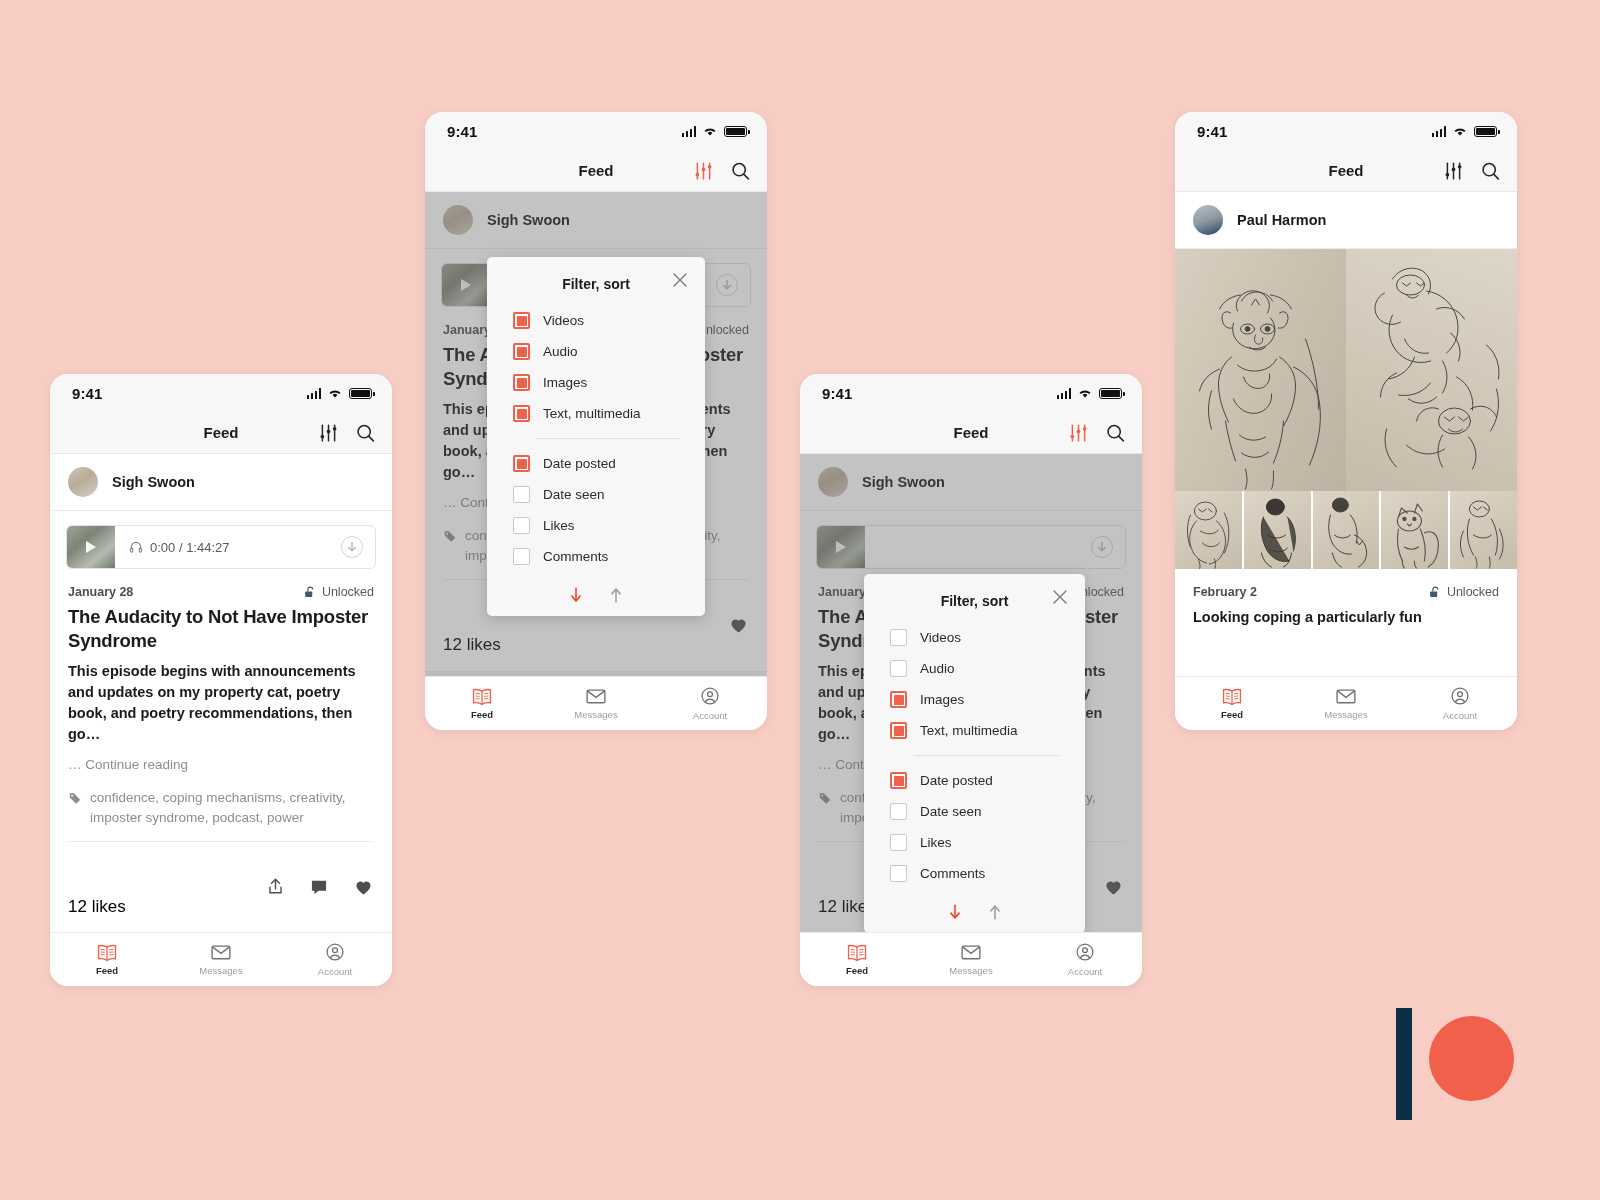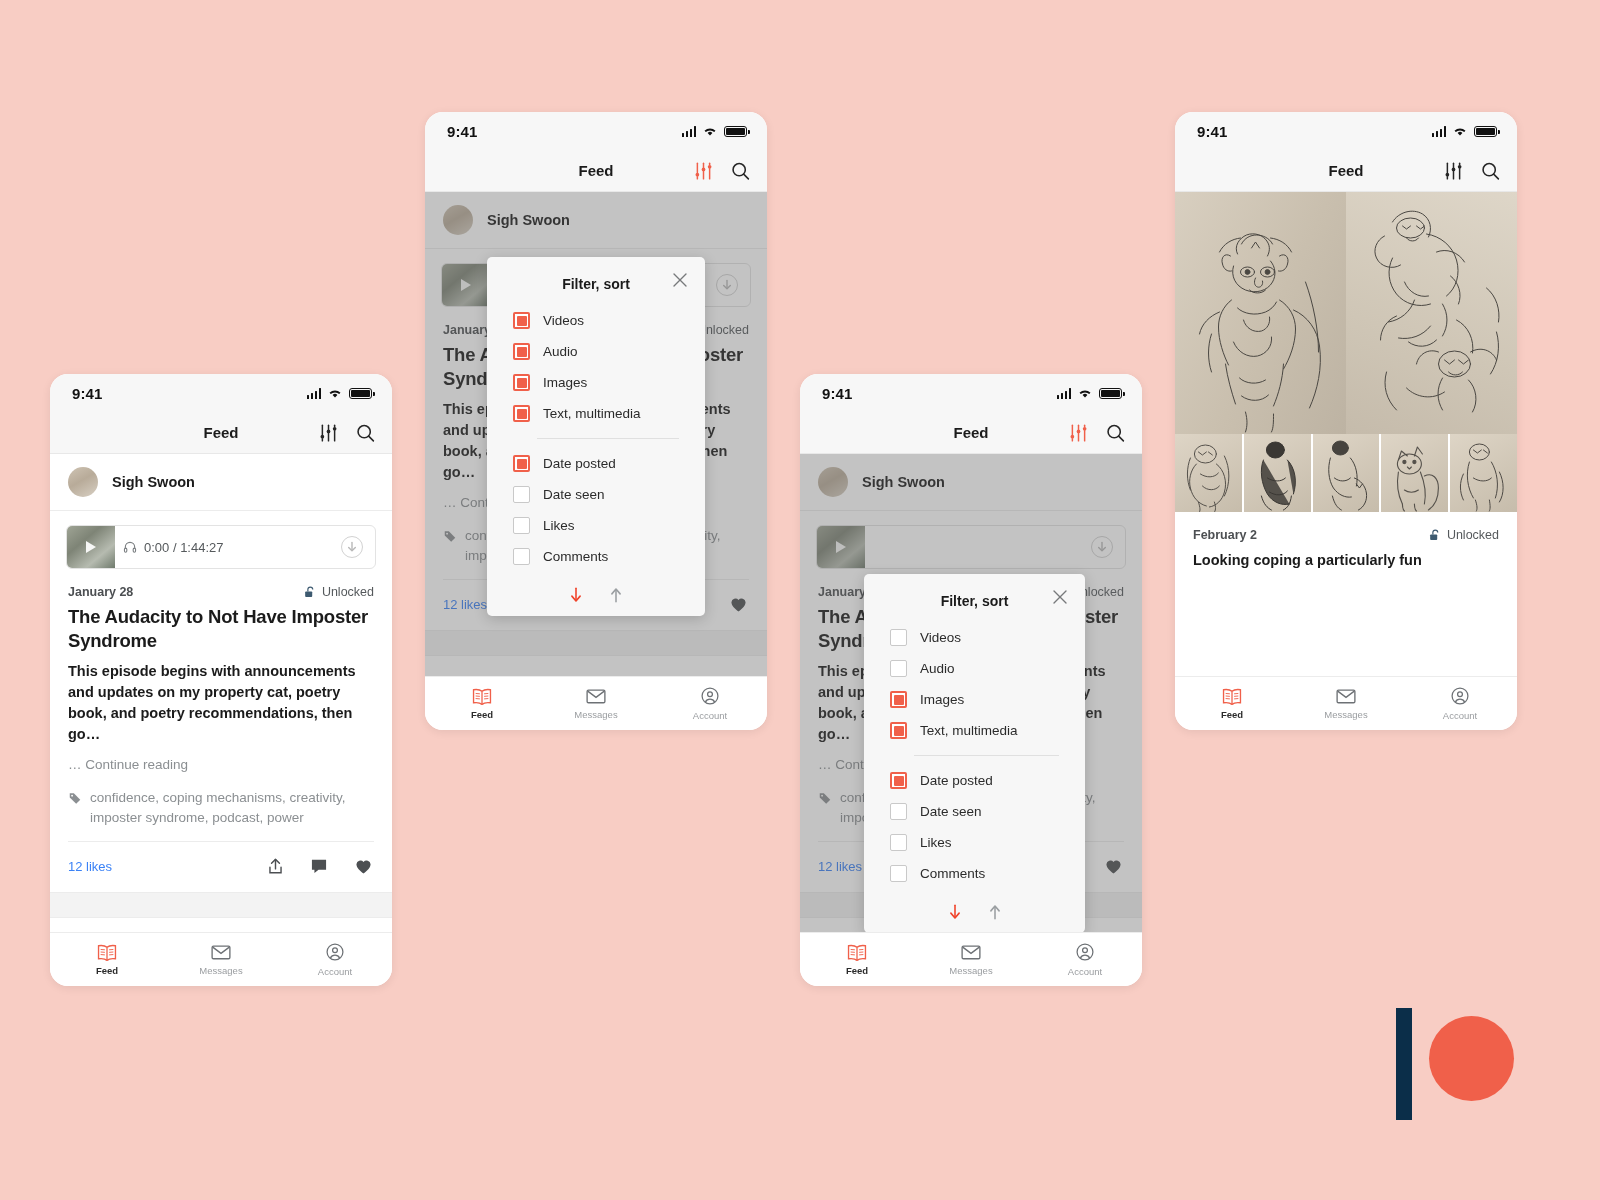--- a/index.html
+++ b/index.html
@@ -63,36 +63,36 @@
   
   .player {
     margin: 14px 16px 0 16px; height: 44px;
     border: 1px solid #e3e3e3; border-radius: 6px;
     display:flex; align-items:center; overflow:hidden; background:#fff;
   }
   .player-thumb { width: 48px; height: 100%; flex:none; position:relative;
     background: linear-gradient(140deg,#9fa495 0%, #7e8476 35%, #b6bbb0 70%, #6f7a6c 100%); }
   .player-thumb .play { position:absolute; left:50%; top:50%; transform:translate(-50%,-50%);
     width:0;height:0;border-left:10px solid rgba(255,255,255,.92);border-top:6.5px solid transparent;border-bottom:6.5px solid transparent; }
-  .player-mid { flex:1; display:flex; align-items:center; gap:7px; padding-left:8px; }
+  .player-mid { flex:1; display:flex; align-items:center; gap:7px; padding-left:14px; }
   .player-time { font-size:13px; color:#55595c; }
   .dl { width:22px;height:22px;border:1.3px solid #d2d2d2;border-radius:50%;margin-right:12px;flex:none;position:relative; }
 
   
   .meta { display:flex; align-items:center; justify-content:space-between; padding: 16px 18px 0 18px; }
   .meta-date { font-size:12.5px; font-weight:700; color:#4c4f52; }
   .meta-lock { display:flex; align-items:center; gap:6px; font-size:12.5px; color:#55595c; }
   .post-title { padding: 6px 18px 0 18px; font-size: 18.5px; line-height:1.3; font-weight:800; color:#1b1b1b; letter-spacing:-.2px; }
   .post-body { padding: 8px 18px 0 18px; font-size:14.5px; line-height:1.45; font-weight:700; color:#1b1b1b; }
   .cont { padding: 12px 18px 0 18px; font-size:13.5px; color:#8b8f92; }
   .tags { display:flex; gap:8px; padding: 16px 18px 14px 18px; }
   .tags-text { font-size:13.5px; line-height:1.45; color:#8b8f92; }
   .likebar { margin: 0 18px; border-top:1px solid #ececec; padding: 14px 0 16px 0;
     display:flex; align-items:center; justify-content:space-between; }
-  .likes { font-size:13px; color:#3b82f6; }
+  .likes { font-size:17px; color:#000000;margin-top:41px; }
   .like-icons { display:flex; align-items:center; gap:24px; }
   .spacer-grey { height: 26px; background:#f3f3f3; border-top:1px solid #ececec; border-bottom:1px solid #ececec; }
 
   
   .tabbar {
     position:absolute; left:0; right:0; bottom:0; height: 54px; background:#fff;
     border-top:1px solid #ececec; display:flex; align-items:center; z-index: 40;
   }
   .tab { flex:1; display:flex; flex-direction:column; align-items:center; gap:4px; }
   .tab-label { font-size: 9.5px; color:#9a9da0; }
@@ -721,20 +721,24 @@
                 <circle cx="19" cy="7.2" r="2.1"></circle>
               </g>
           </svg>
           <svg class="search-ic" viewBox="0 0 24 24">
             <circle cx="10.5" cy="10.5" r="7" fill="none" stroke="#262626" stroke-width="1.8"></circle>
             <line x1="15.6" y1="15.6" x2="21" y2="21" stroke="#262626" stroke-width="1.8" stroke-linecap="round"></line>
           </svg>
         </div>
       </div>
 
+      <div class="author">
+        <div class="avatar ph4"></div>
+        <div class="author-name">Paul Harmon</div>
+      </div>
 
       <div class="hero">
         <div class="hero-half l">
           <svg class="sketch" viewBox="0 0 170 242">
             <g fill="none" stroke="#4a4742" stroke-width="1" stroke-linecap="round" stroke-linejoin="round">
               <path d="M62 62c-4-8 2-16 9-19 8-3 17 0 21 7 3 5 2 10 0 14"></path>
               <path d="M58 74c-3 10 2 20 12 24 10 4 22 1 27-8 4-7 3-15-2-21"></path>
               <ellipse cx="72" cy="80" rx="7" ry="5"></ellipse>
                 <ellipse cx="92" cy="80" rx="7" ry="5"></ellipse>
               <circle cx="72" cy="80" r="2.4" fill="#4a4742"></circle>

